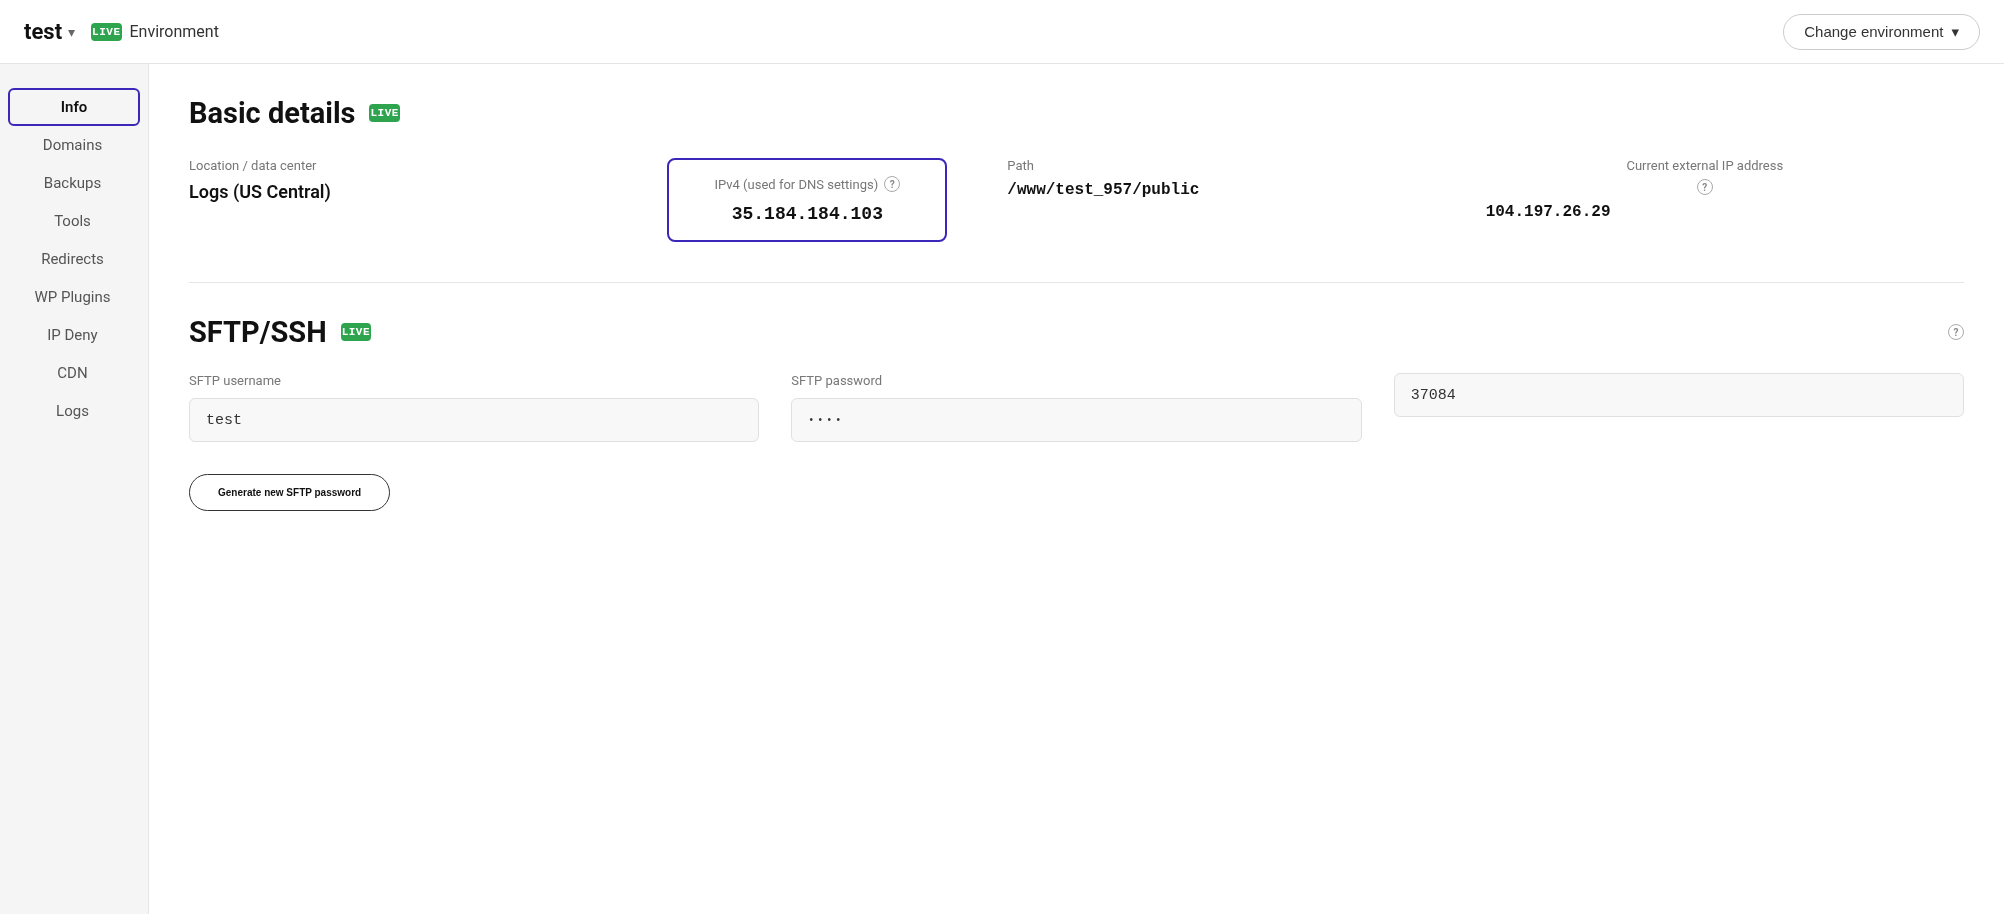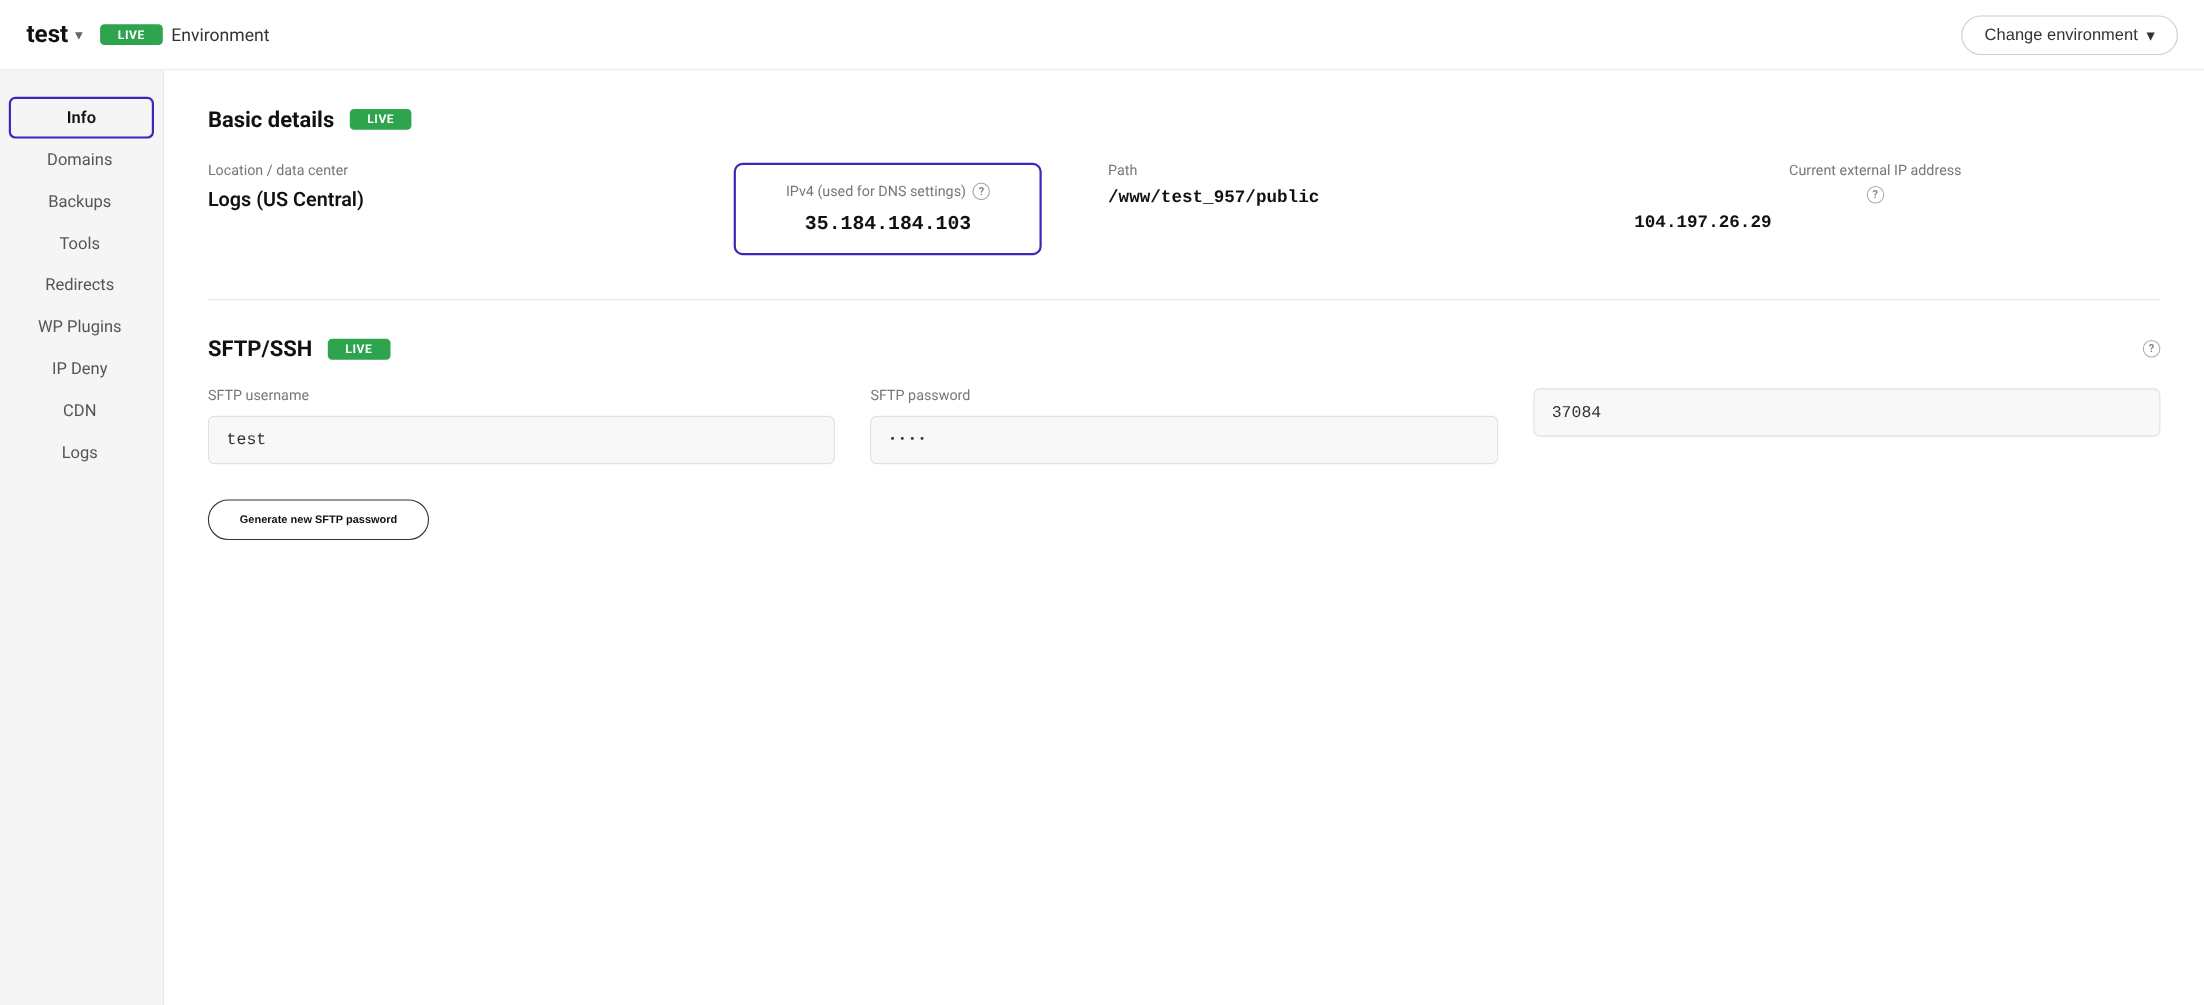--- a/index.html
+++ b/index.html
@@ -29,24 +29,25 @@
       color: #666;
       font-size: 14px;
       margin-right: 16px;
       cursor: pointer;
     }
     .live-badge {
       background: #2ea44f;
       color: #fff;
       font-size: 11px;
       font-weight: 700;
-      padding: 3px 16px;
+      padding: 3px 1px;
       border-radius: 4px;
       margin-right: 8px;
       letter-spacing: 0.5px;
+      font-family: Liberation Mono, monospace;
     }
     .env-label {
       font-size: 16px;
       color: #333;
     }
     .topbar-right {
       margin-left: auto;
     }
     .change-env-btn {
       display: flex;
@@ -102,21 +103,21 @@
     }
 
     
     .section-header {
       display: flex;
       align-items: center;
       gap: 14px;
       margin-bottom: 28px;
     }
     .section-title {
-      font-size: 20px;
+      font-size: 29px;
       font-weight: 700;
       color: #111;
     }
 
     
     .details-grid {
       display: flex;
       gap: 0;
       margin-bottom: 40px;
       align-items: flex-start;

